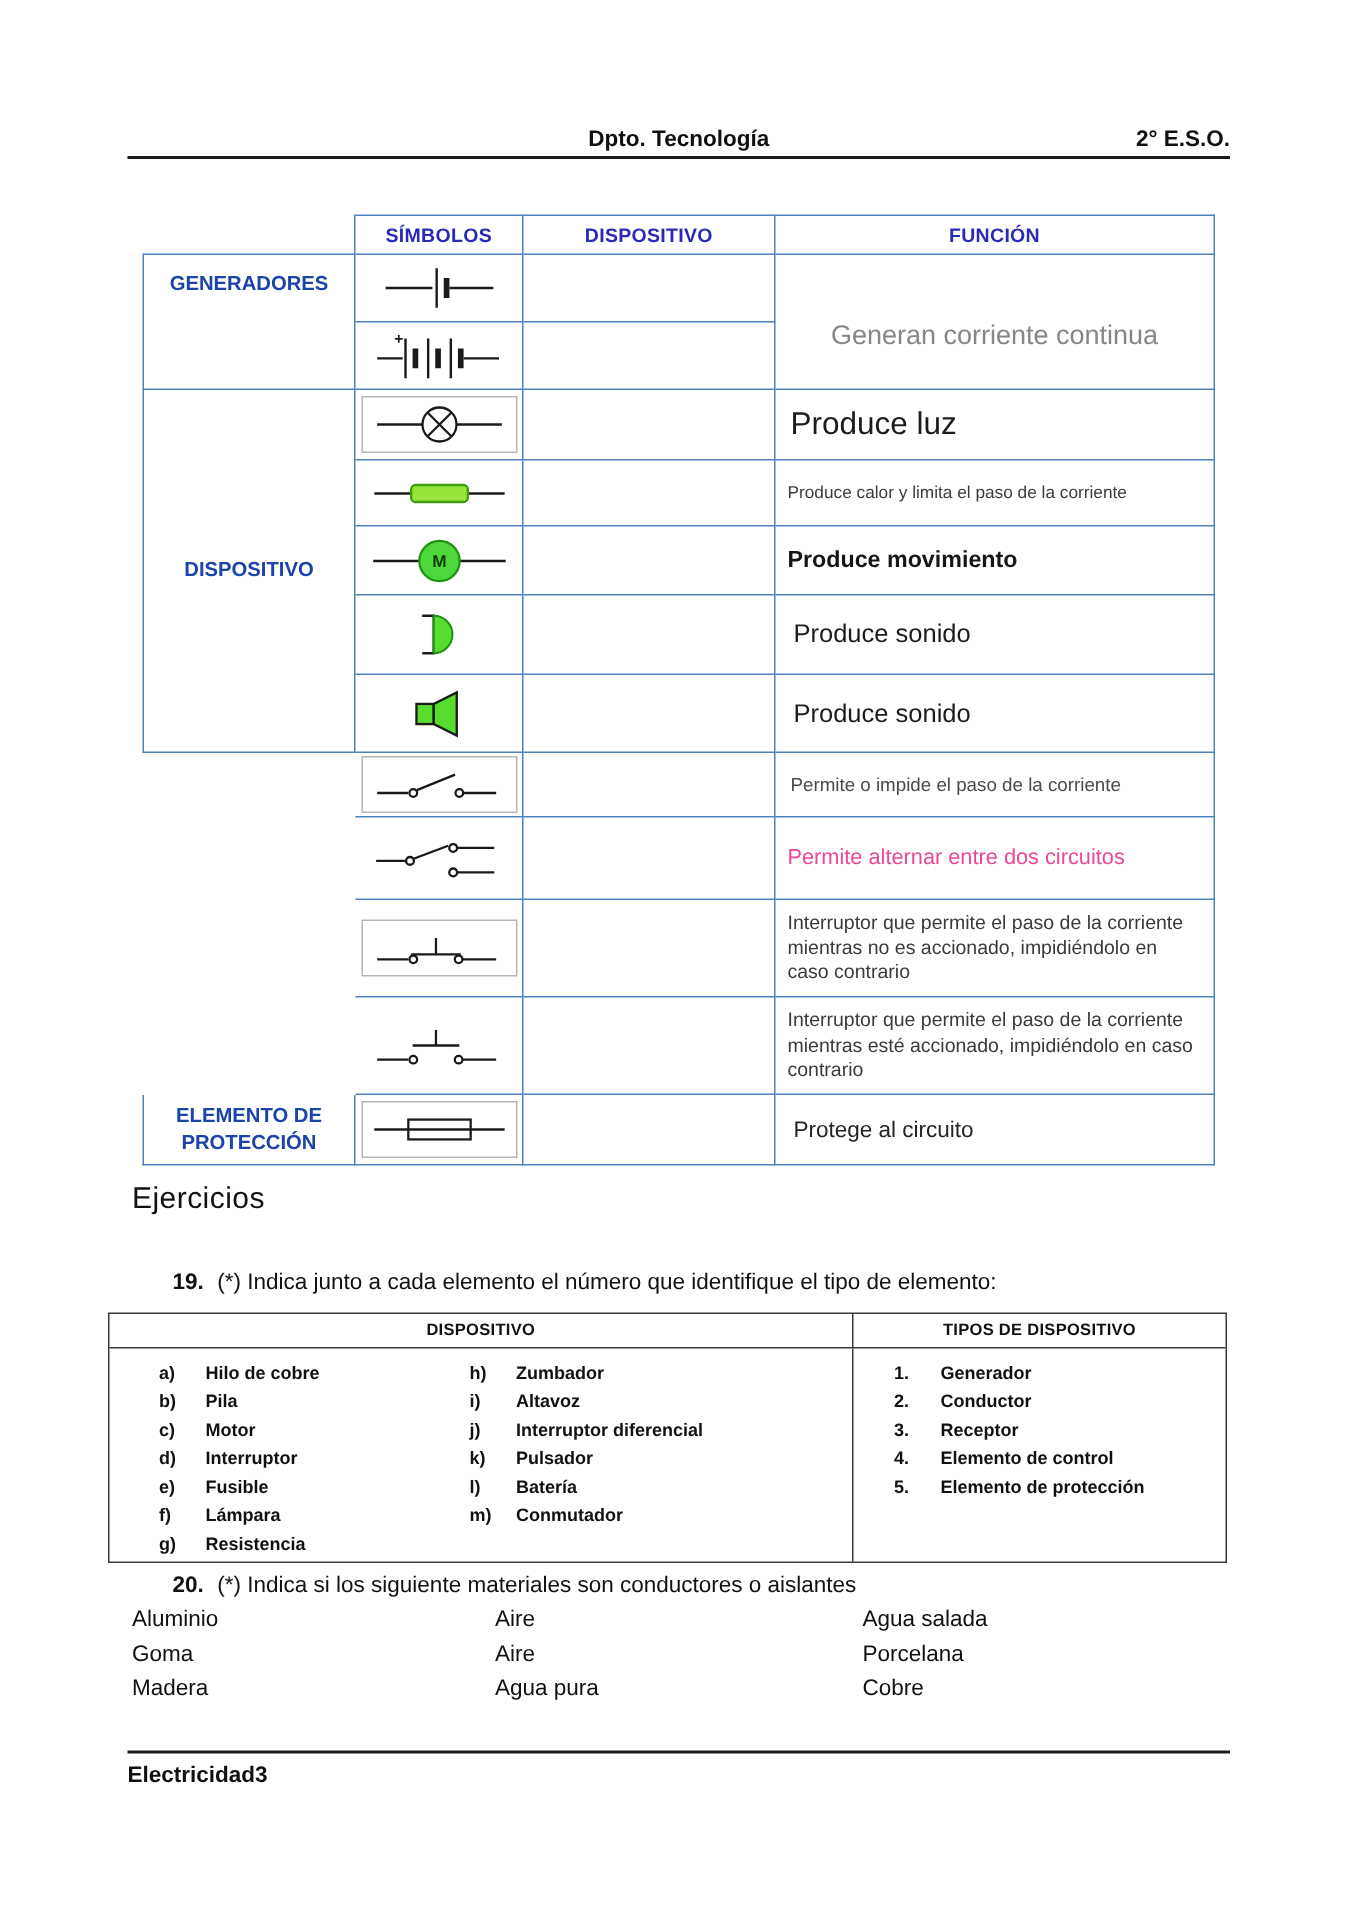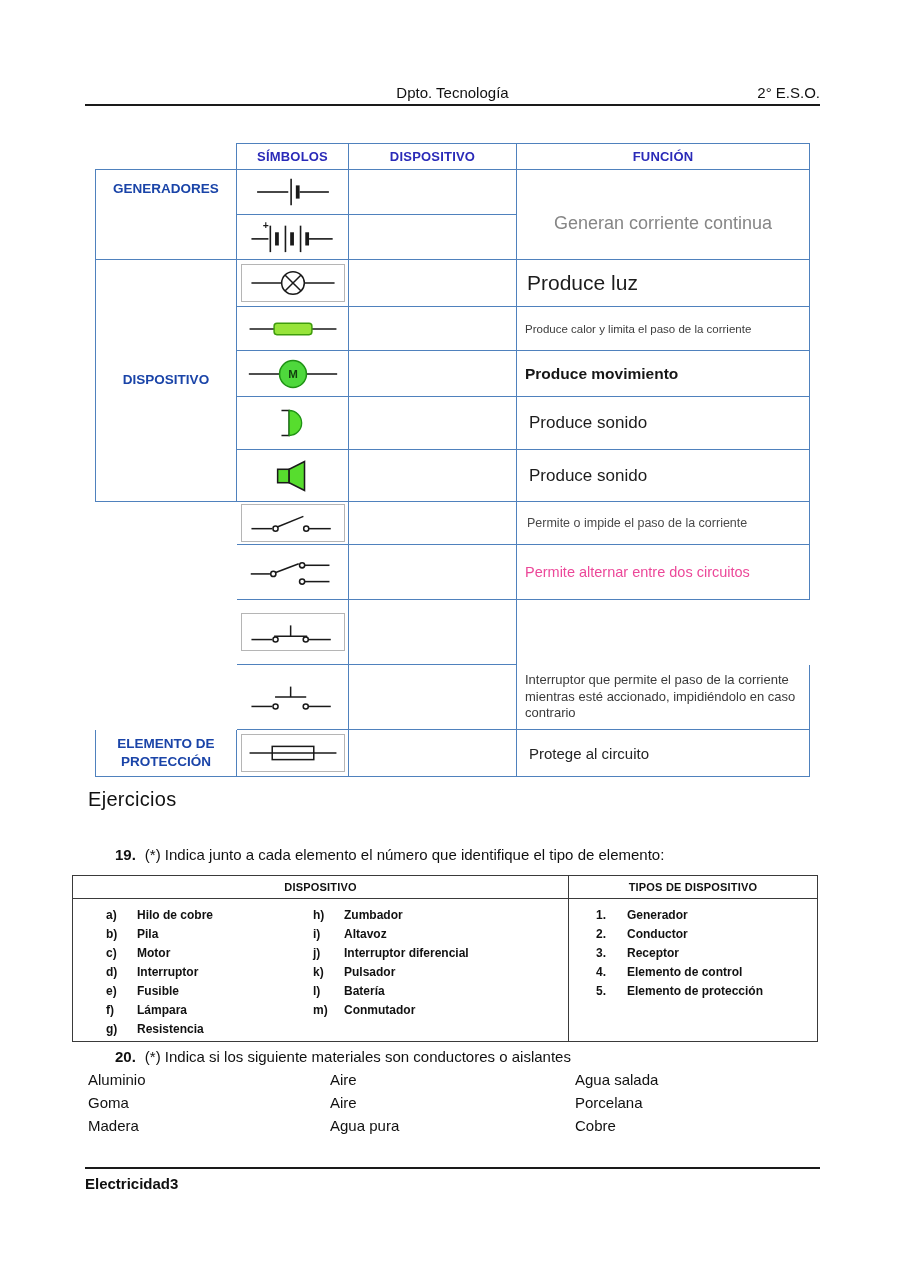--- a/index.html
+++ b/index.html
@@ -2,21 +2,21 @@
 <html><head>
 <meta charset="utf-8">
 <style>
   *{margin:0;padding:0;box-sizing:border-box}
   html,body{background:#fff}
   .page{position:relative;width:905px;height:1280px;background:#fff;
         font-family:"Liberation Sans",sans-serif;color:#111;overflow:hidden;
         --tb:#4f81bd;--hdr:#2a2ab8;--cat:#1a44a8}
 
   
-  .doc-header{position:absolute;top:84px;left:85px;width:735px;height:18px;font-weight:normal;font-size:15px}
+  .doc-header{position:absolute;top:84px;left:85px;width:735px;height:18px;font-weight:bold;font-size:15px}
   .hdr-center{position:absolute;left:50%;transform:translateX(-50%);white-space:nowrap}
   .hdr-right{position:absolute;right:0;white-space:nowrap}
   .hdr-rule{position:absolute;top:104px;left:85px;width:735px;height:2px;background:#1a1a1a}
 
   
   .sym-table{position:absolute;top:143px;left:95px;display:grid;
     grid-template-columns:142px 112px 168px 293px;
     grid-template-rows:27px 45px 45px 47px 44px 46px 53px 52px 43px 55px 65px 65px 47px}
   .c{display:flex;align-items:center;justify-content:center;
      border-right:1.5px solid var(--tb);border-bottom:1.5px solid var(--tb);overflow:hidden}
@@ -249,20 +249,21 @@
     <div class="c" style="grid-area:13/3/14/4"></div>
 
     <div class="c fn f-gen" style="grid-area:2/4/4/5">Generan corriente continua</div>
     <div class="c fn f-luz" style="grid-area:4/4/5/5">Produce luz</div>
     <div class="c fn f-calor" style="grid-area:5/4/6/5">Produce calor y limita el paso de la corriente</div>
     <div class="c fn f-mov" style="grid-area:6/4/7/5">Produce movimiento</div>
     <div class="c fn f-son" style="grid-area:7/4/8/5">Produce sonido</div>
     <div class="c fn f-son" style="grid-area:8/4/9/5">Produce sonido</div>
     <div class="c fn f-int" style="grid-area:9/4/10/5">Permite o impide el paso de la corriente</div>
     <div class="c fn f-alt" style="grid-area:10/4/11/5">Permite alternar entre dos circuitos</div>
+    <div class="c fn f-wrap" style="grid-area:11/4/12/5">Interruptor que permite el paso de la corriente mientras no es accionado, impidiéndolo en caso contrario</div>
     <div class="c fn f-wrap" style="grid-area:12/4/13/5">Interruptor que permite el paso de la corriente mientras esté accionado, impidiéndolo en caso contrario</div>
     <div class="c fn f-prot" style="grid-area:13/4/14/5">Protege al circuito</div>
   </div>
 
   <div class="ex-title">Ejercicios</div>
 
   <div class="ex-line ex19-line">
     <span class="num">19.</span><span>(*) Indica junto a cada elemento el número que identifique el tipo de elemento:</span>
   </div>
 

